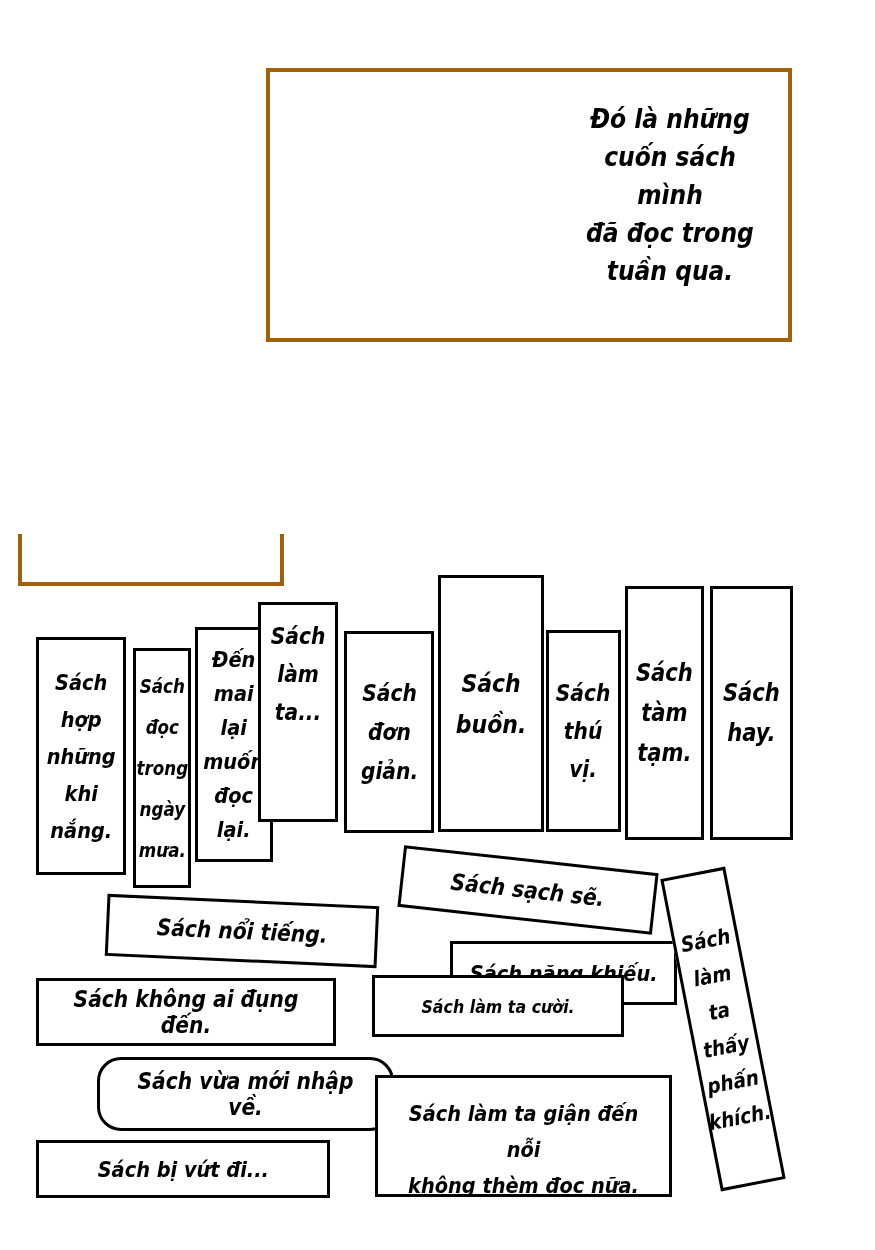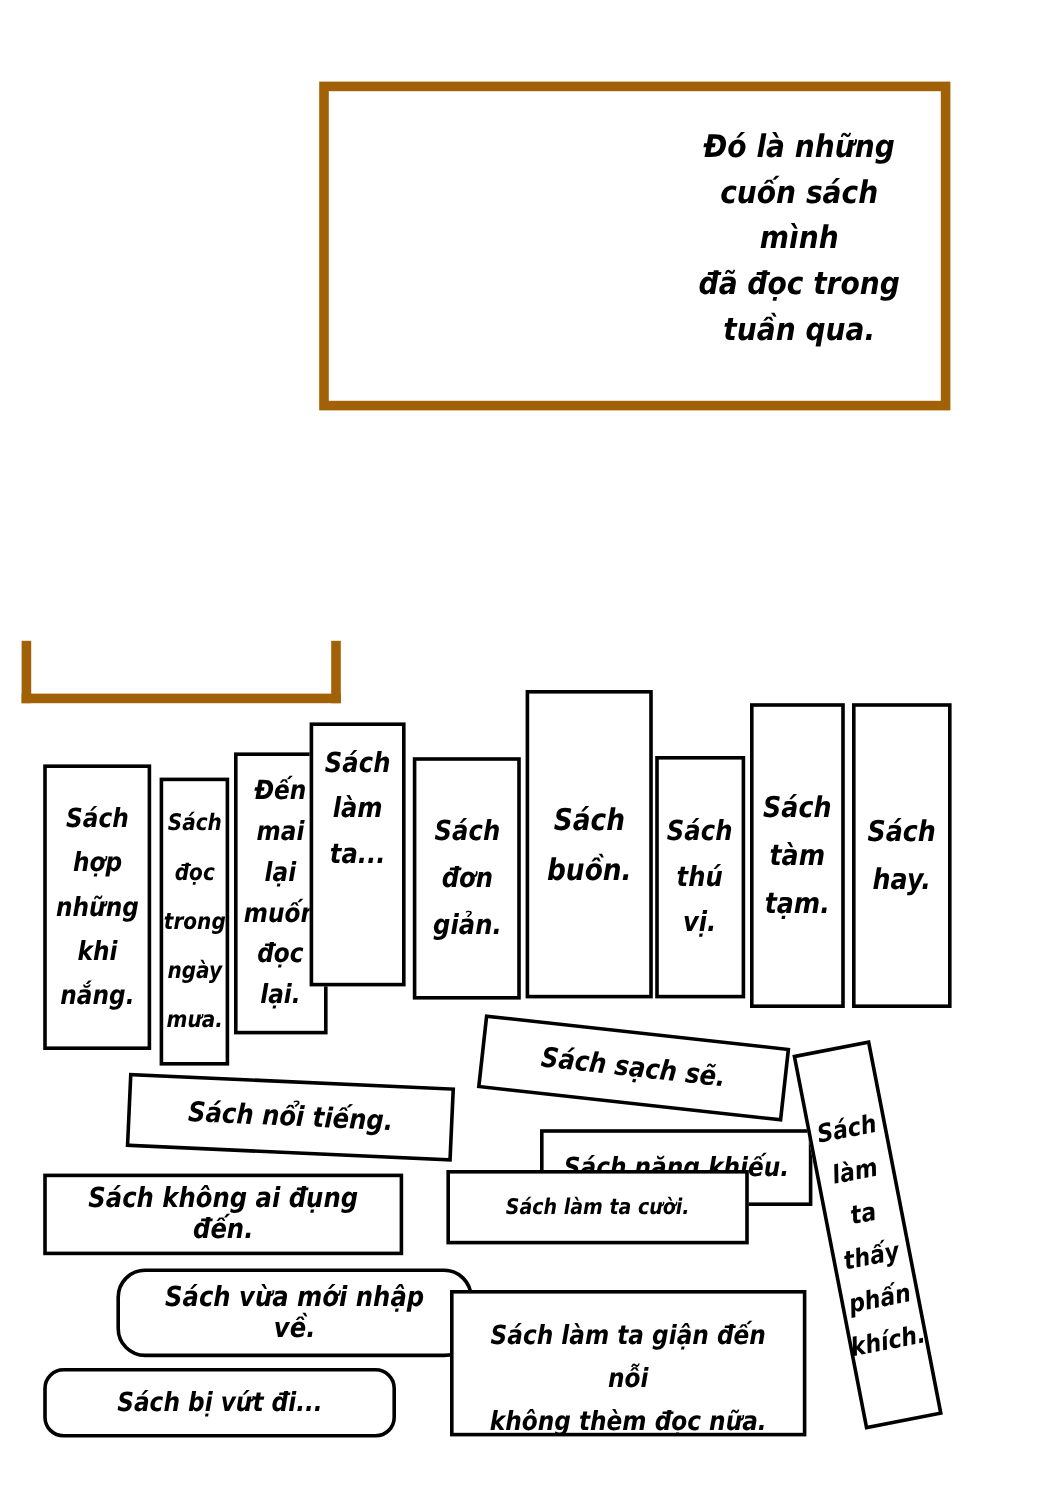--- a/index.html
+++ b/index.html
@@ -9,21 +9,21 @@
     width:875px;height:1250px;
     background:#ffffff;
     overflow:hidden;
     font-family:"DejaVu Sans", sans-serif;
     color:#000;
   }
   
   .panel{
     position:absolute;
     background:#fff;
-    border:8px solid #a16207;
+    border:4px solid #a16207;
   }
   .panel-top{left:266px;top:68px;width:526px;height:274px;}
   .panel-left-main{left:18px;top:352px;width:642px;height:186px;}
   .panel-left-ext{
     left:18px;top:534px;width:266px;height:52px;
     border-top:none;
   }
   
   .book{
     position:absolute;
@@ -65,21 +65,21 @@
   .b9{left:710px;top:586px;width:83px;height:254px;font-size:24px;line-height:40px;}
   
   .b10{left:400px;top:859px;width:256px;height:62px;font-size:23px;transform:rotate(6.3deg);}
   .b11{left:106px;top:900px;width:272px;height:62px;font-size:23px;transform:rotate(2.6deg);}
   .b12{left:410px;top:941px;width:227px;height:64px;font-size:22px;margin-left:40px;}
   .b13{left:36px;top:978px;width:300px;height:68px;font-size:23px;}
   .b14{left:372px;top:975px;width:252px;height:62px;font-size:18px;}
   .b15{left:97px;top:1057px;width:297px;height:74px;font-size:23px;border-radius:24px;}
   .b16{left:375px;top:1075px;width:297px;height:122px;font-size:22px;line-height:36px;
        align-items:flex-start;padding-top:18px;}
-  .b17{left:36px;top:1140px;width:294px;height:58px;font-size:22px;border-radius:17px;}
+  .b17{left:36px;top:1140px;width:294px;height:58px;font-size:22px;}
   .b18{left:690px;top:870px;width:66px;height:318px;font-size:21px;line-height:36px;
        transform:rotate(-11deg);}
 </style>
 </head>
 <body>
 
 <div class="page">
 
   <div class="panel panel-top">
     <div class="bubble-txt">Đó là những

